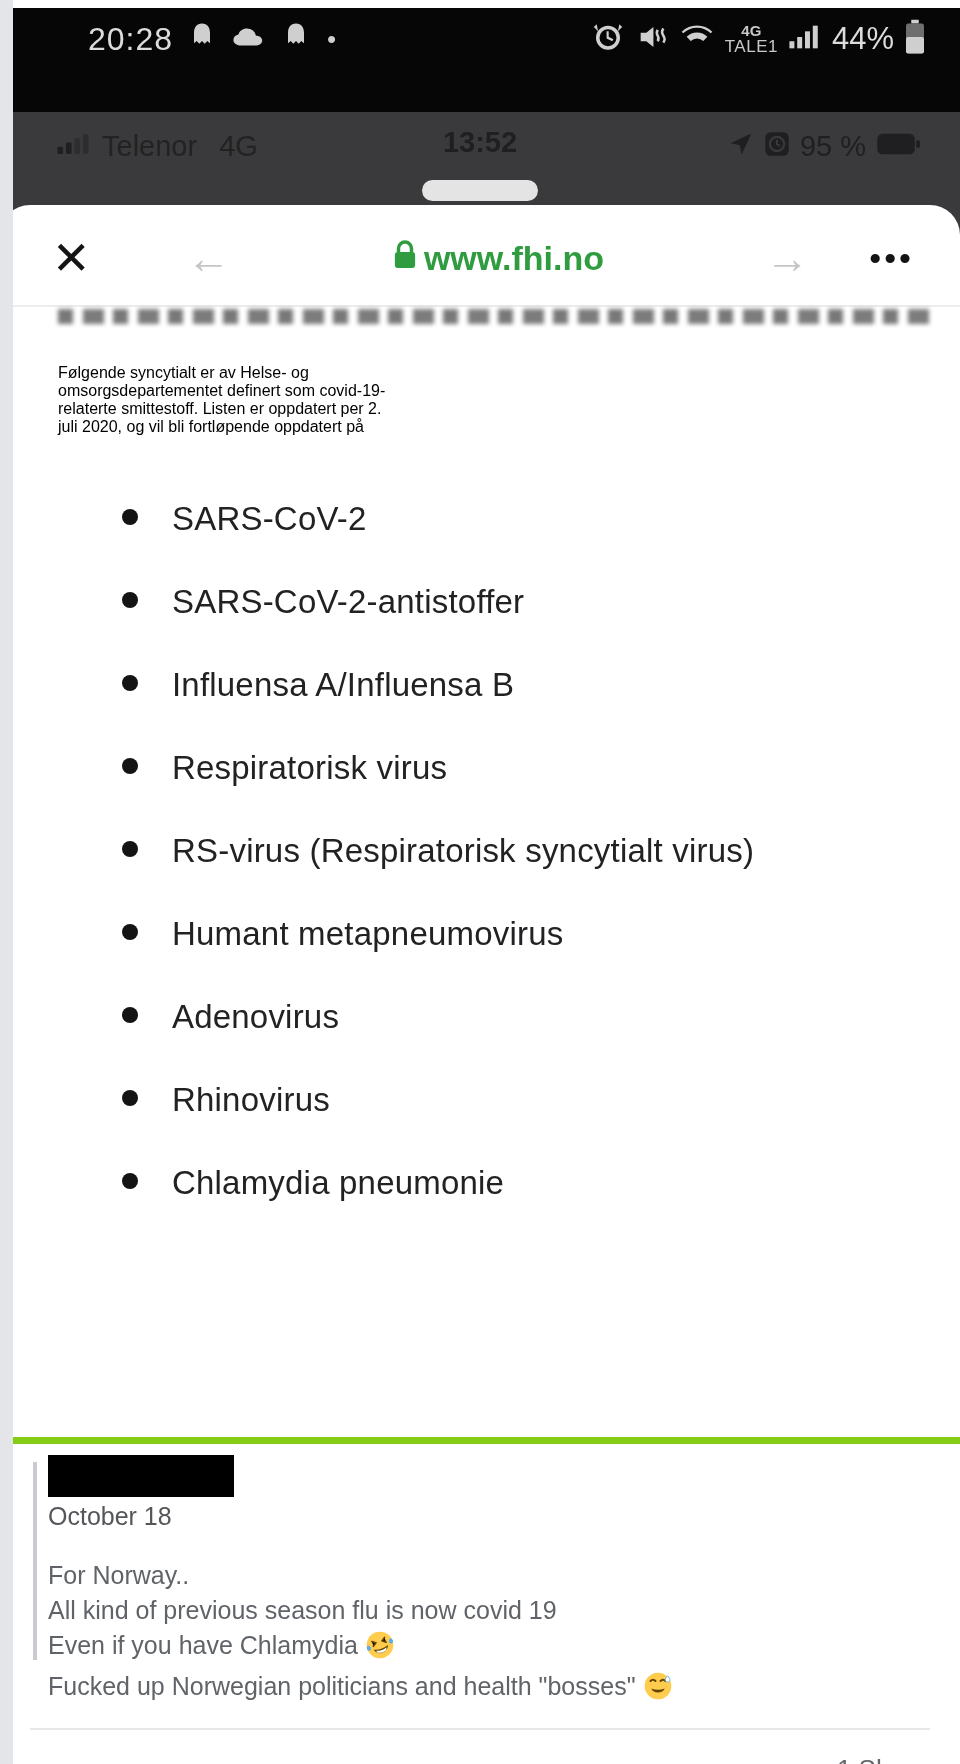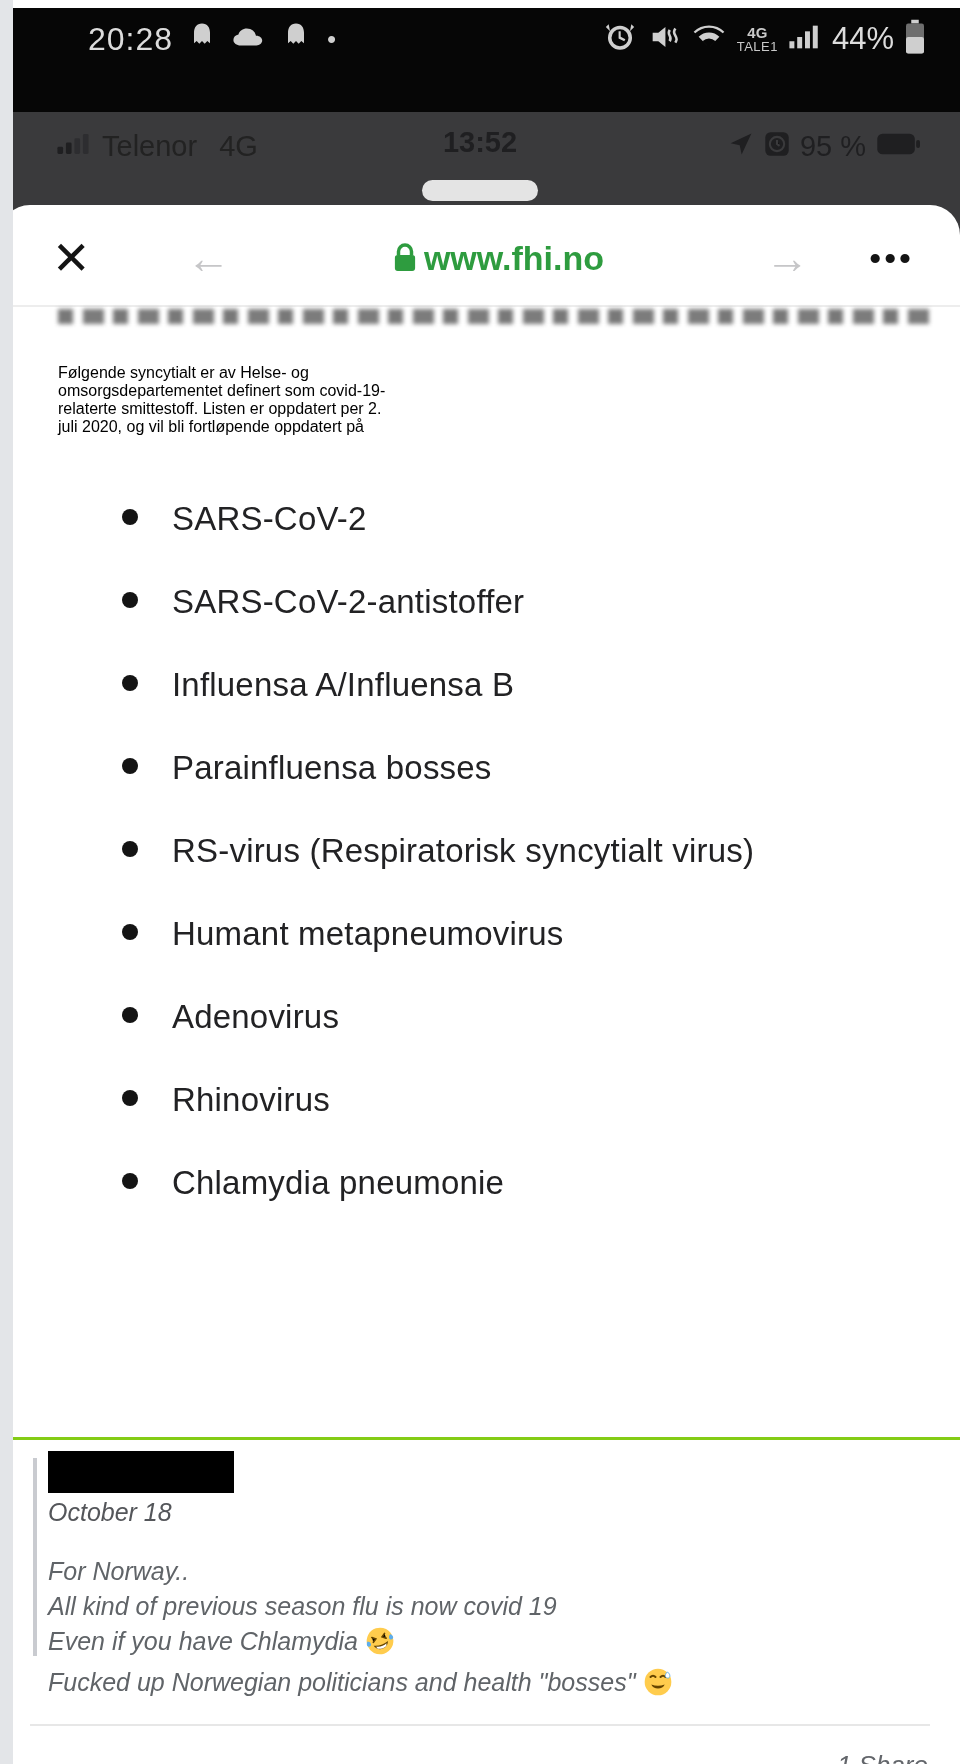--- a/index.html
+++ b/index.html
@@ -11,21 +11,21 @@
 
   
   .android-band { position:absolute; left:0; top:8px; width:100%; height:104px; background:#060606; color:#d9d9d9; z-index:5; }
   .ab-row { display:flex; justify-content:space-between; align-items:center; height:58px; padding:4px 34px 0 88px; }
   .ab-left, .ab-right { display:flex; align-items:center; gap:14px; }
   .ab-time { font-size:32px; letter-spacing:1px; color:#dcdcdc; }
   .ab-dot { font-size:26px; color:#cfcfcf; margin-left:2px; }
   .ab-right { gap:10px; }
   .volte { display:flex; flex-direction:column; align-items:center; line-height:1; color:#c9c9c9; }
   .volte .v1 { font-size:15px; font-weight:bold; }
-  .volte .v2 { font-size:13px; letter-spacing:.5px; }
+  .volte .v2 { font-size:17px; letter-spacing:.5px; }
   .ab-batt-pct { font-size:31px; color:#dcdcdc; }
   .icon { display:inline-block; }
 
   
   .ios-band { position:absolute; left:0; top:112px; width:100%; height:130px; background:#3a3a3c; z-index:4; }
   .ios-row { position:relative; display:flex; justify-content:space-between; align-items:center; height:60px; padding:8px 40px 0 56px; color:#1c1c1e; }
   .ios-left { display:flex; align-items:center; gap:12px; }
   .ios-carrier { font-size:29px; color:#222; }
   .ios-net { font-size:29px; color:#222; margin-left:10px; }
   .ios-time { position:absolute; left:50%; top:14px; transform:translateX(-50%); font-size:29px; font-weight:bold; color:#1f1f21; }
@@ -33,37 +33,37 @@
   .ios-batt-pct { font-size:29px; color:#1f1f21; }
   .grabber { position:absolute; left:50%; transform:translateX(-50%); top:68px; width:116px; height:21px; border-radius:11px; background:#e4e4e4; }
 
   
   .sheet { position:absolute; left:0; top:205px; width:100%; height:1232px; background:#fff; border-radius:30px 30px 0 0; z-index:10; }
   .toolbar { display:flex; align-items:center; height:102px; padding:6px 46px 0 52px; border-bottom:2px solid #ededed; }
   .close-btn { font-size:46px; font-weight:bold; color:#141414; background:none; border:none; line-height:1; cursor:pointer; font-family:inherit; }
   .nav-arrow { font-size:44px; color:#c6c6c8; line-height:1; background:none; border:none; font-family:inherit; }
   .back-arrow { margin-left:96px; }
   .fwd-arrow { margin-right:60px; }
-  .url-box { flex:1; display:flex; justify-content:center; align-items:flex-end; gap:6px; }
+  .url-box { flex:1; display:flex; justify-content:center; align-items:flex-start; gap:6px; }
   .url-text { font-size:34px; color:#2e9c3f; font-weight:bold; }
   .more-btn { font-size:34px; letter-spacing:3px; color:#141414; background:none; border:none; line-height:1; font-family:inherit; }
 
   
   .clipped-line { height:15px; margin:2px 30px 0 58px;
     background:repeating-linear-gradient(90deg,#4c4c4c 0 15px,transparent 15px 25px,#515151 25px 46px,transparent 46px 55px);
     filter:blur(2px); opacity:.75; }
 
   
   .article { padding:40px 40px 0 58px; }
   .fhi-list { list-style:none; margin-top:64px; padding-left:64px; }
   .fhi-list li { position:relative; padding-left:50px; font-size:33px; color:#222224; margin-bottom:45px; letter-spacing:.2px; }
   .fhi-list li::before { content:""; position:absolute; left:0; top:9px; width:16px; height:16px; border-radius:50%; background:#141414; }
 
   
-  .post { position:absolute; left:0; top:1437px; width:100%; height:327px; background:#fff; border-top:3px solid #84cc16; padding:11px 0 0 48px; z-index:20;font-style:italic; }
+  .post { position:absolute; left:0; top:1437px; width:100%; height:327px; background:#fff; border-top:7px solid #84cc16; padding:11px 0 0 48px; z-index:20; }
   .quote-bar { position:absolute; left:33px; top:18px; width:4px; height:198px; background:#c9cbd0; }
   .redaction { width:186px; height:42px; background:#000; }
   .post-date { margin-top:5px; font-size:25px; color:#54565a; }
   .post-lines { margin-top:27px; font-size:25px; line-height:35px; color:#606468; }
   .post-lines .pl { display:block; }
   .emoji { vertical-align:-6px; margin-left:7px; }
   .post-divider { margin:18px 30px 0 -18px; border-top:2px solid #e7e7e7; }
   .share-row { margin-top:24px; padding-right:32px; text-align:right; }
   .share-count { font-size:26px; color:#63666b; }
 </style>
@@ -204,21 +204,21 @@
         </p>
         <div>Følgende syncytialt er av Helse- og</div>
         <div>omsorgsdepartementet definert som covid-19-</div>
         <div>relaterte smittestoff. Listen er oppdatert per 2.</div>
         <div>juli 2020, og vil bli fortløpende oppdatert på</div>
       <p></p>
       <ul class="fhi-list">
         <li>SARS-CoV-2</li>
         <li>SARS-CoV-2-antistoffer</li>
         <li>Influensa A/Influensa B</li>
-        <li>Parainfluensa bosses</li>
+        <li>Respiratorisk virus</li>
         <li>RS-virus (Respiratorisk syncytialt virus)</li>
         <li>Humant metapneumovirus</li>
         <li>Adenovirus</li>
         <li>Rhinovirus</li>
         <li>Chlamydia pneumonie</li>
       </ul>
     </div>
   </section>
 
   <section class="post">

